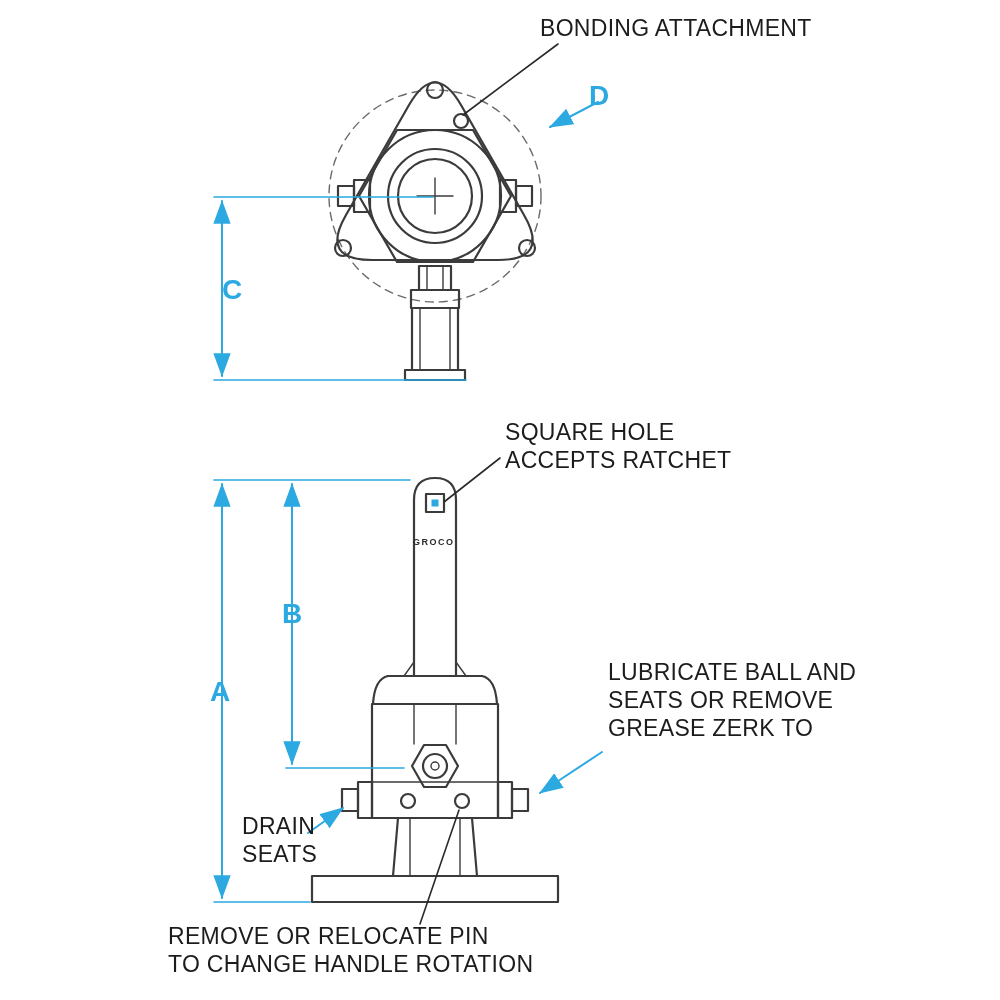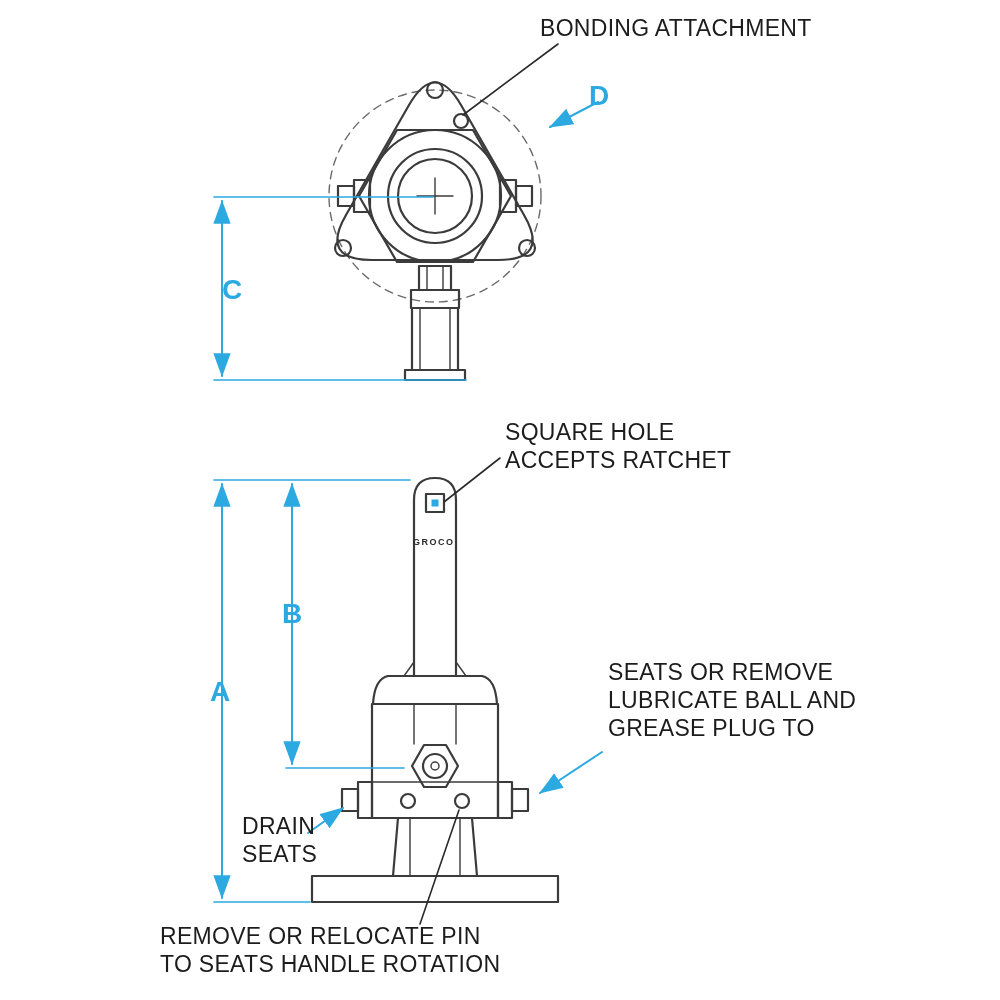--- a/index.html
+++ b/index.html
@@ -135,28 +135,28 @@
     <div>ACCEPTS RATCHET</div>
   </div>
 
   <div class="brand">GROCO</div>
 
   <div class="dim-label" style="left:282px; top:598px;">B</div>
 
   <div class="dim-label" style="left:210px; top:676px;">A</div>
 
   <div class="label" style="left:608px; top:658px;">
+    <div>LUBRICATE BALL AND</div>
     <div>SEATS OR REMOVE</div>
-    <div>LUBRICATE BALL AND</div>
-    <div>GREASE PLUG TO</div>
+    <div>GREASE ZERK TO</div>
   </div>
 
   <div class="label" style="left:242px; top:812px;">
     <div>DRAIN</div>
     <div>SEATS</div>
   </div>
 
-  <div class="label" style="left:160px; top:922px;">
+  <div class="label" style="left:168px; top:922px;">
     <div>REMOVE OR RELOCATE PIN</div>
-    <div>TO SEATS HANDLE ROTATION</div>
+    <div>TO CHANGE HANDLE ROTATION</div>
   </div>
 
 </div>
 
 </body></html>

